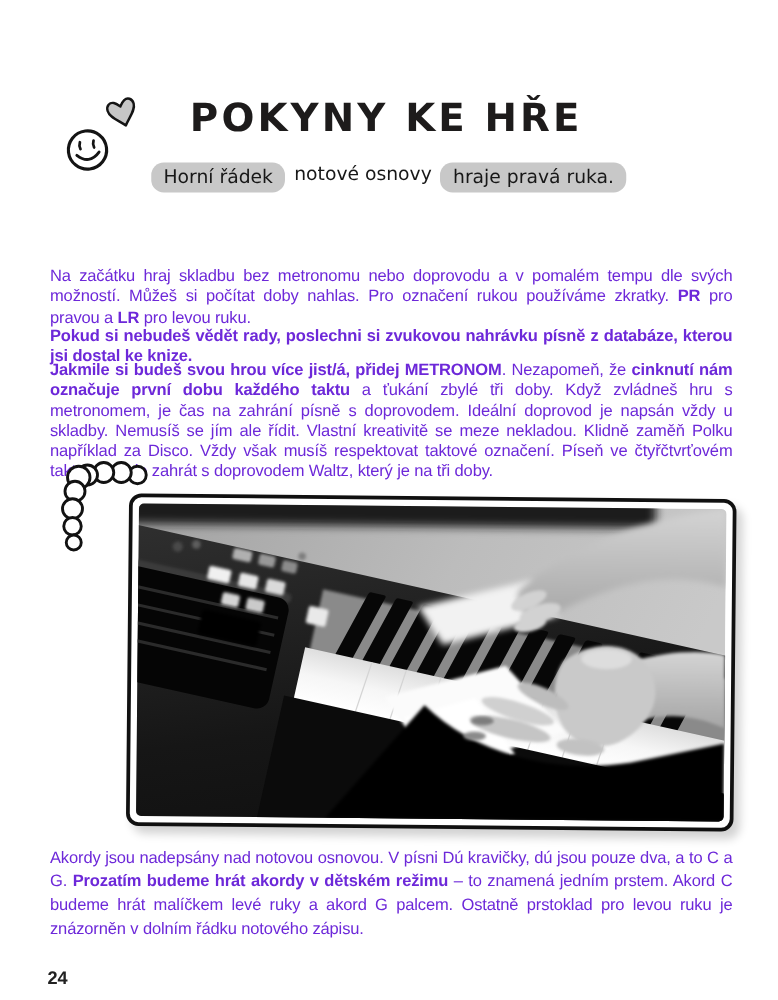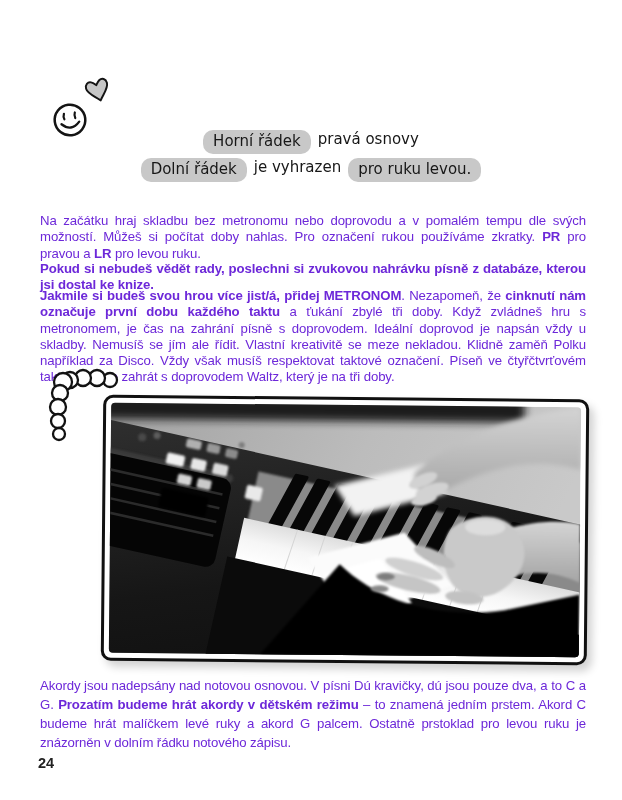--- a/index.html
+++ b/index.html
@@ -64,49 +64,52 @@
     position:absolute;left:62px;top:381px;width:470px;height:250px;
     background:#ffffff;border:3.5px solid #101010;border-radius:10px;
     padding:5px;transform:rotate(0.55deg);
     box-shadow:5px 6px 8px rgba(0,0,0,0.18);
     z-index:1;
   }
   .photo-frame svg.photo{width:100%;height:100%;border-radius:4px;display:block;}
   .scallop-doodle{position:absolute;left:46px;top:365px;width:84px;height:88px;z-index:2;}
   
   .page-number{
-    position:absolute;left:38px;top:755px;
+    position:absolute;left:38px;top:775px;
     font-size:14.5px;font-weight:700;color:#222;
   }
 </style>
 </head>
 <body>
 
 <div class="page">
 
   <svg class="heart-doodle" viewBox="0 0 24 24">
     <path d="M12,21 C8,16 2,12 2,7 C2,3 5.2,1.2 8,2.6 C9.9,3.6 11,5.2 12,6.4 C13,5.2 14.1,3.6 16,2.6 C18.8,1.2 22,3 22,7 C22,12 16,16 12,21 Z" fill="#c6c6c6" stroke="#141414" stroke-width="1.8" stroke-linejoin="round"></path>
   </svg>
 
   <svg class="smiley-doodle" viewBox="0 0 36 36">
     <circle cx="18" cy="18" r="14.5" fill="#ffffff" stroke="#141414" stroke-width="2.4"></circle>
     <path d="M13,11.5 q-1.2,2.6 -0.2,5.2" fill="none" stroke="#141414" stroke-width="2.1" stroke-linecap="round"></path>
     <path d="M23.4,11.5 q-1.2,2.6 -0.2,5.2" fill="none" stroke="#141414" stroke-width="2.1" stroke-linecap="round"></path>
     <path d="M9.5,21 Q18,29.5 26.5,20.6" fill="none" stroke="#141414" stroke-width="2.2" stroke-linecap="round"></path>
   </svg>
 
+  <div class="title-wrap">
+    <h1 class="title">
+      <span class="tail"></span>
+      <span class="tail2"></span>
+      <span>POKYNY KE HŘE</span>
+    </h1>
+  </div>
 
   <div id="subtitle1" class="subtitle-row">
       <span class="chip">Horní řádek</span>
-      <span>pravá osnovy</span>
-    </div>
-  <div id="subtitle2" class="subtitle-row">
-      <span class="chip">Dolní řádek</span>
-      <span>je vyhrazen</span>
-      <span class="chip">pro ruku levou.</span>
+      <span>notové osnovy</span>
+      <span class="chip">hraje pravá ruka.</span>
     </div>
 
   <p id="para1" class="para"><span>Na začátku hraj skladbu bez metronomu nebo doprovodu a v pomalém tempu dle svých možností. Můžeš si počítat doby nahlas. Pro označení rukou používáme zkratky. </span><span class="b">PR</span><span> pro pravou a </span><span class="b">LR</span><span> pro levou ruku.</span></p>
   <p id="para2" class="para"><span>Pokud si nebudeš vědět rady, poslechni si zvukovou nahrávku písně z databáze, kterou jsi dostal ke knize.</span></p>
   <p id="para3" class="para"><span class="b">Jakmile si budeš svou hrou více jist/á, přidej METRONOM</span><span>. Nezapomeň, že </span><span class="b">cinknutí nám označuje první dobu každého taktu</span><span> a ťukání zbylé tři doby. Když zvládneš hru s metronomem, je čas na zahrání písně s doprovodem. Ideální doprovod je napsán vždy u skladby. Nemusíš se jím ale řídit. Vlastní kreativitě se meze nekladou. Klidně zaměň Polku například za Disco. Vždy však musíš respektovat taktové označení. Píseň ve čtyřčtvrťovém taktu nepůjde zahrát s doprovodem Waltz, který je na tři doby.</span></p>
 
   <svg class="scallop-doodle" viewBox="0 0 84 88">
     <g fill="#ffffff" stroke="#121212" stroke-width="2.3">
       <circle cx="64" cy="15" r="7"></circle>
       <circle cx="51" cy="13" r="8"></circle>

